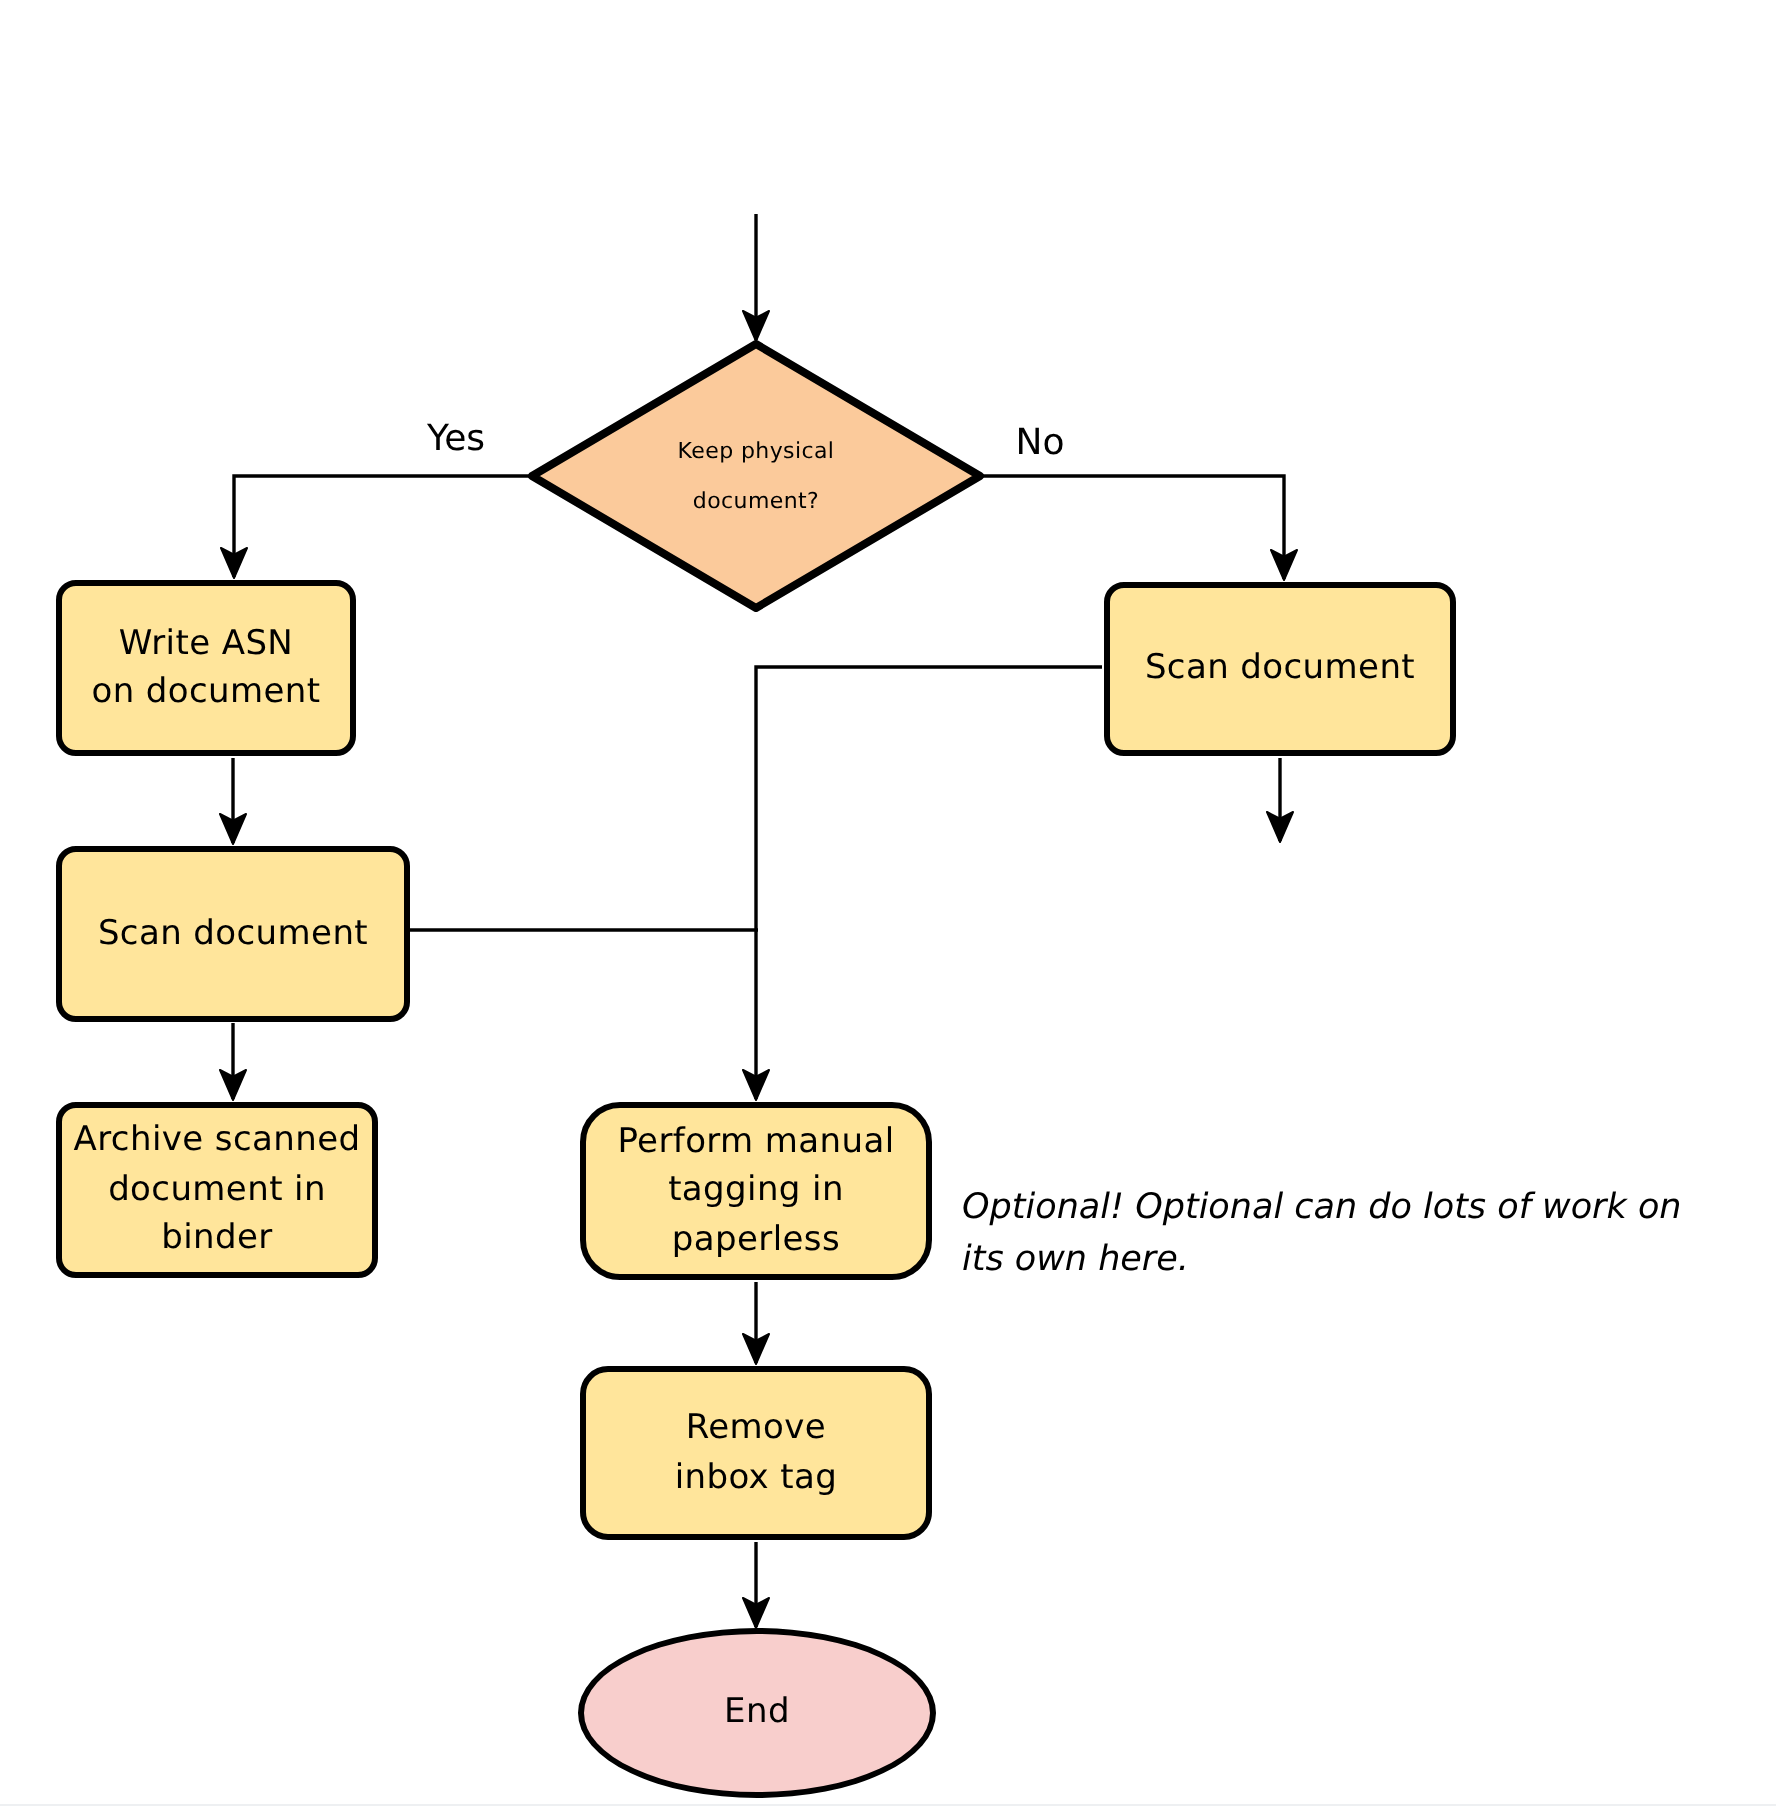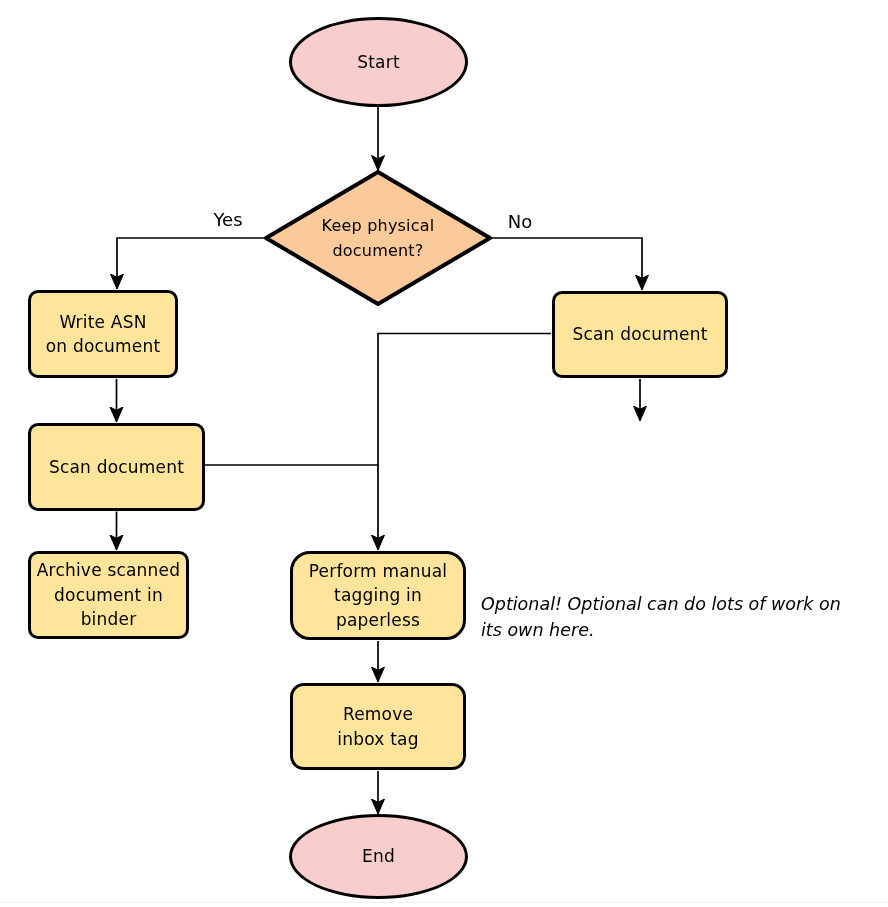--- a/index.html
+++ b/index.html
@@ -34,21 +34,21 @@
   .n-remove  { left: 290px; top: 683px; width: 176px; height: 87px; border-radius: 14px; }
   .n-end     { left: 289px; top: 814px; width: 179px; height: 85px; }
 
   .decision-wrap { position: absolute; left: 262px; top: 168px; width: 232px; height: 140px; }
   .decision-wrap svg { display: block; }
   .decision-poly { fill: var(--decision-fill, #fbca9b); stroke: var(--edge-stroke, #000);
                    stroke-width: 4; stroke-linejoin: round; }
   .decision-label {
     position: absolute; left: 0; top: 0; right: 0; bottom: 0;
     display: flex; align-items: center; justify-content: center; text-align: center;
-    white-space: pre-line; font-size: 16px; line-height: 25px; letter-spacing: 0.2px;
+    white-space: pre-line; font-size: 11px; line-height: 25px; letter-spacing: 0.2px;
   }
   .edge-label { position: absolute; width: 56px; text-align: center; font-size: 18px; }
   .l-yes { left: 200px; top: 209px; }
   .l-no  { left: 492px; top: 211px; }
   .note {
     position: absolute; left: 481px; top: 592px; max-width: 406px;
     font-size: 17.5px; line-height: 25.5px; font-style: italic; white-space: pre-line;
   }
   .page-edge { position: absolute; left: 0; right: 0; top: 902px; height: 1px; background: #eef0f2; }
 </style>
@@ -68,23 +68,20 @@
     <path class="edge" d="M490.5,238 L642,238 L642,289.5" marker-end="url(#arrow)"></path>
     <path class="edge" d="M116.5,379 L116.5,421.5" marker-end="url(#arrow)"></path>
     <path class="edge" d="M116.5,511.5 L116.5,549.5" marker-end="url(#arrow)"></path>
     <path class="edge" d="M640,379 L640,420.5" marker-end="url(#arrow)"></path>
     <path class="edge" d="M551,333.5 L378,333.5 L378,549.5" marker-end="url(#arrow)"></path>
     <path class="edge" d="M204.5,465 L379,465"></path>
     <path class="edge" d="M378,641 L378,681.5" marker-end="url(#arrow)"></path>
     <path class="edge" d="M378,771 L378,813.5" marker-end="url(#arrow)"></path>
   </svg>
 
-  <div class="node terminator n-start">
-    <span>Start</span>
-  </div>
 
   <div class="decision-wrap">
     <svg width="232" height="140" viewBox="0 0 232 140">
       <polygon class="decision-poly" points="116,4 228,70 116,136 4,70"></polygon>
     </svg>
     <div class="decision-label">Keep physical
 document?</div>
   </div>
 
   <div class="edge-label l-yes">Yes</div>

